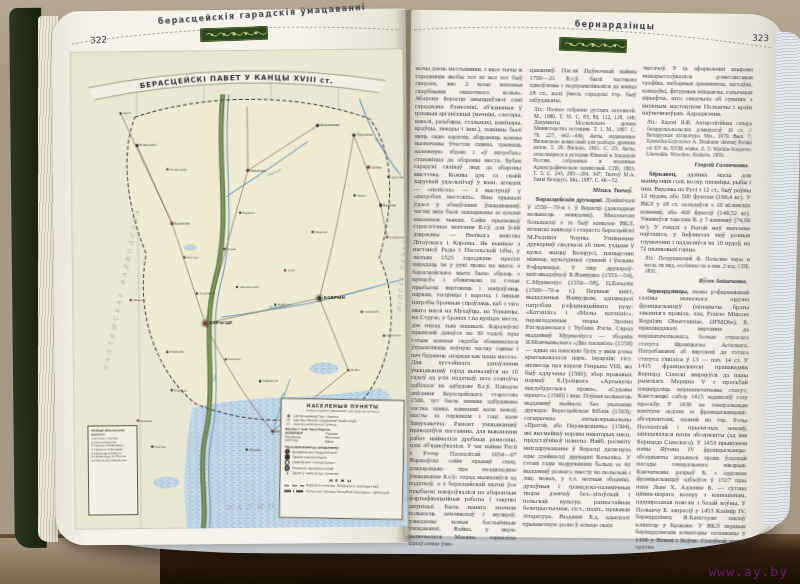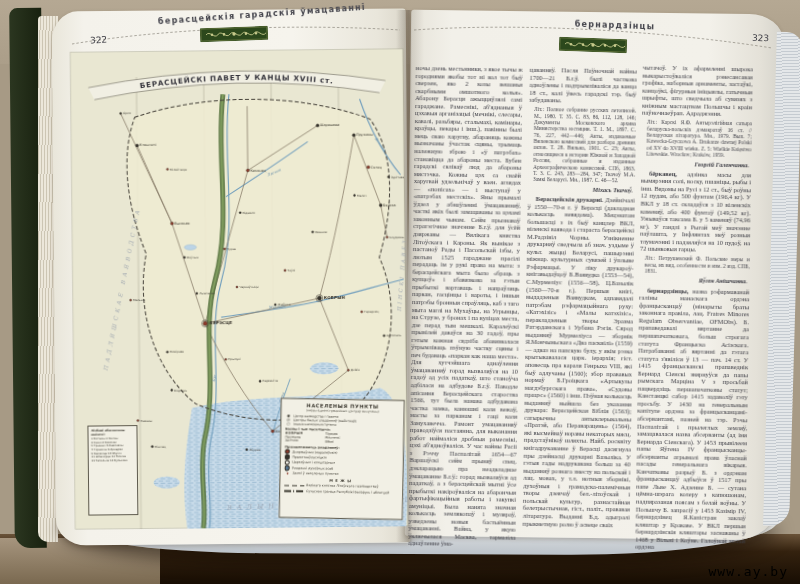--- a/index.html
+++ b/index.html
@@ -104,21 +104,21 @@
   .c3{left:231px;width:110px;top:8px;}
   .body-t{font:6.4px/1.18 "Liberation Serif",serif;margin:0;}
   .ind{text-indent:8px;}
   .lit-t{font:5.4px/1.18 "Liberation Serif",serif;color:#47474f;margin:2.5px 0 2px 5px;text-align:justify;}
   .sig{font:italic 6.2px/1.25 "Liberation Serif",serif;font-weight:bold;
     text-align:right;margin:1.5px 2px 2.5px 0;color:#3c3c44;}
   .entry-title{font-weight:bold;}
 
   
   .watermark{position:absolute;right:12px;bottom:5px;
-    font:13px "DejaVu Sans Mono",monospace;color:#000000;letter-spacing:1px;}
+    font:13px "DejaVu Sans Mono",monospace;color:#701a75;letter-spacing:1px;}
 </style>
 </head>
 <body>
 
 <div class="bg-top"></div>
 <div class="bg-bottom"></div>
 <div class="bg-bottom-left"></div>
 
 <div class="book">
   <div class="cover"></div>

